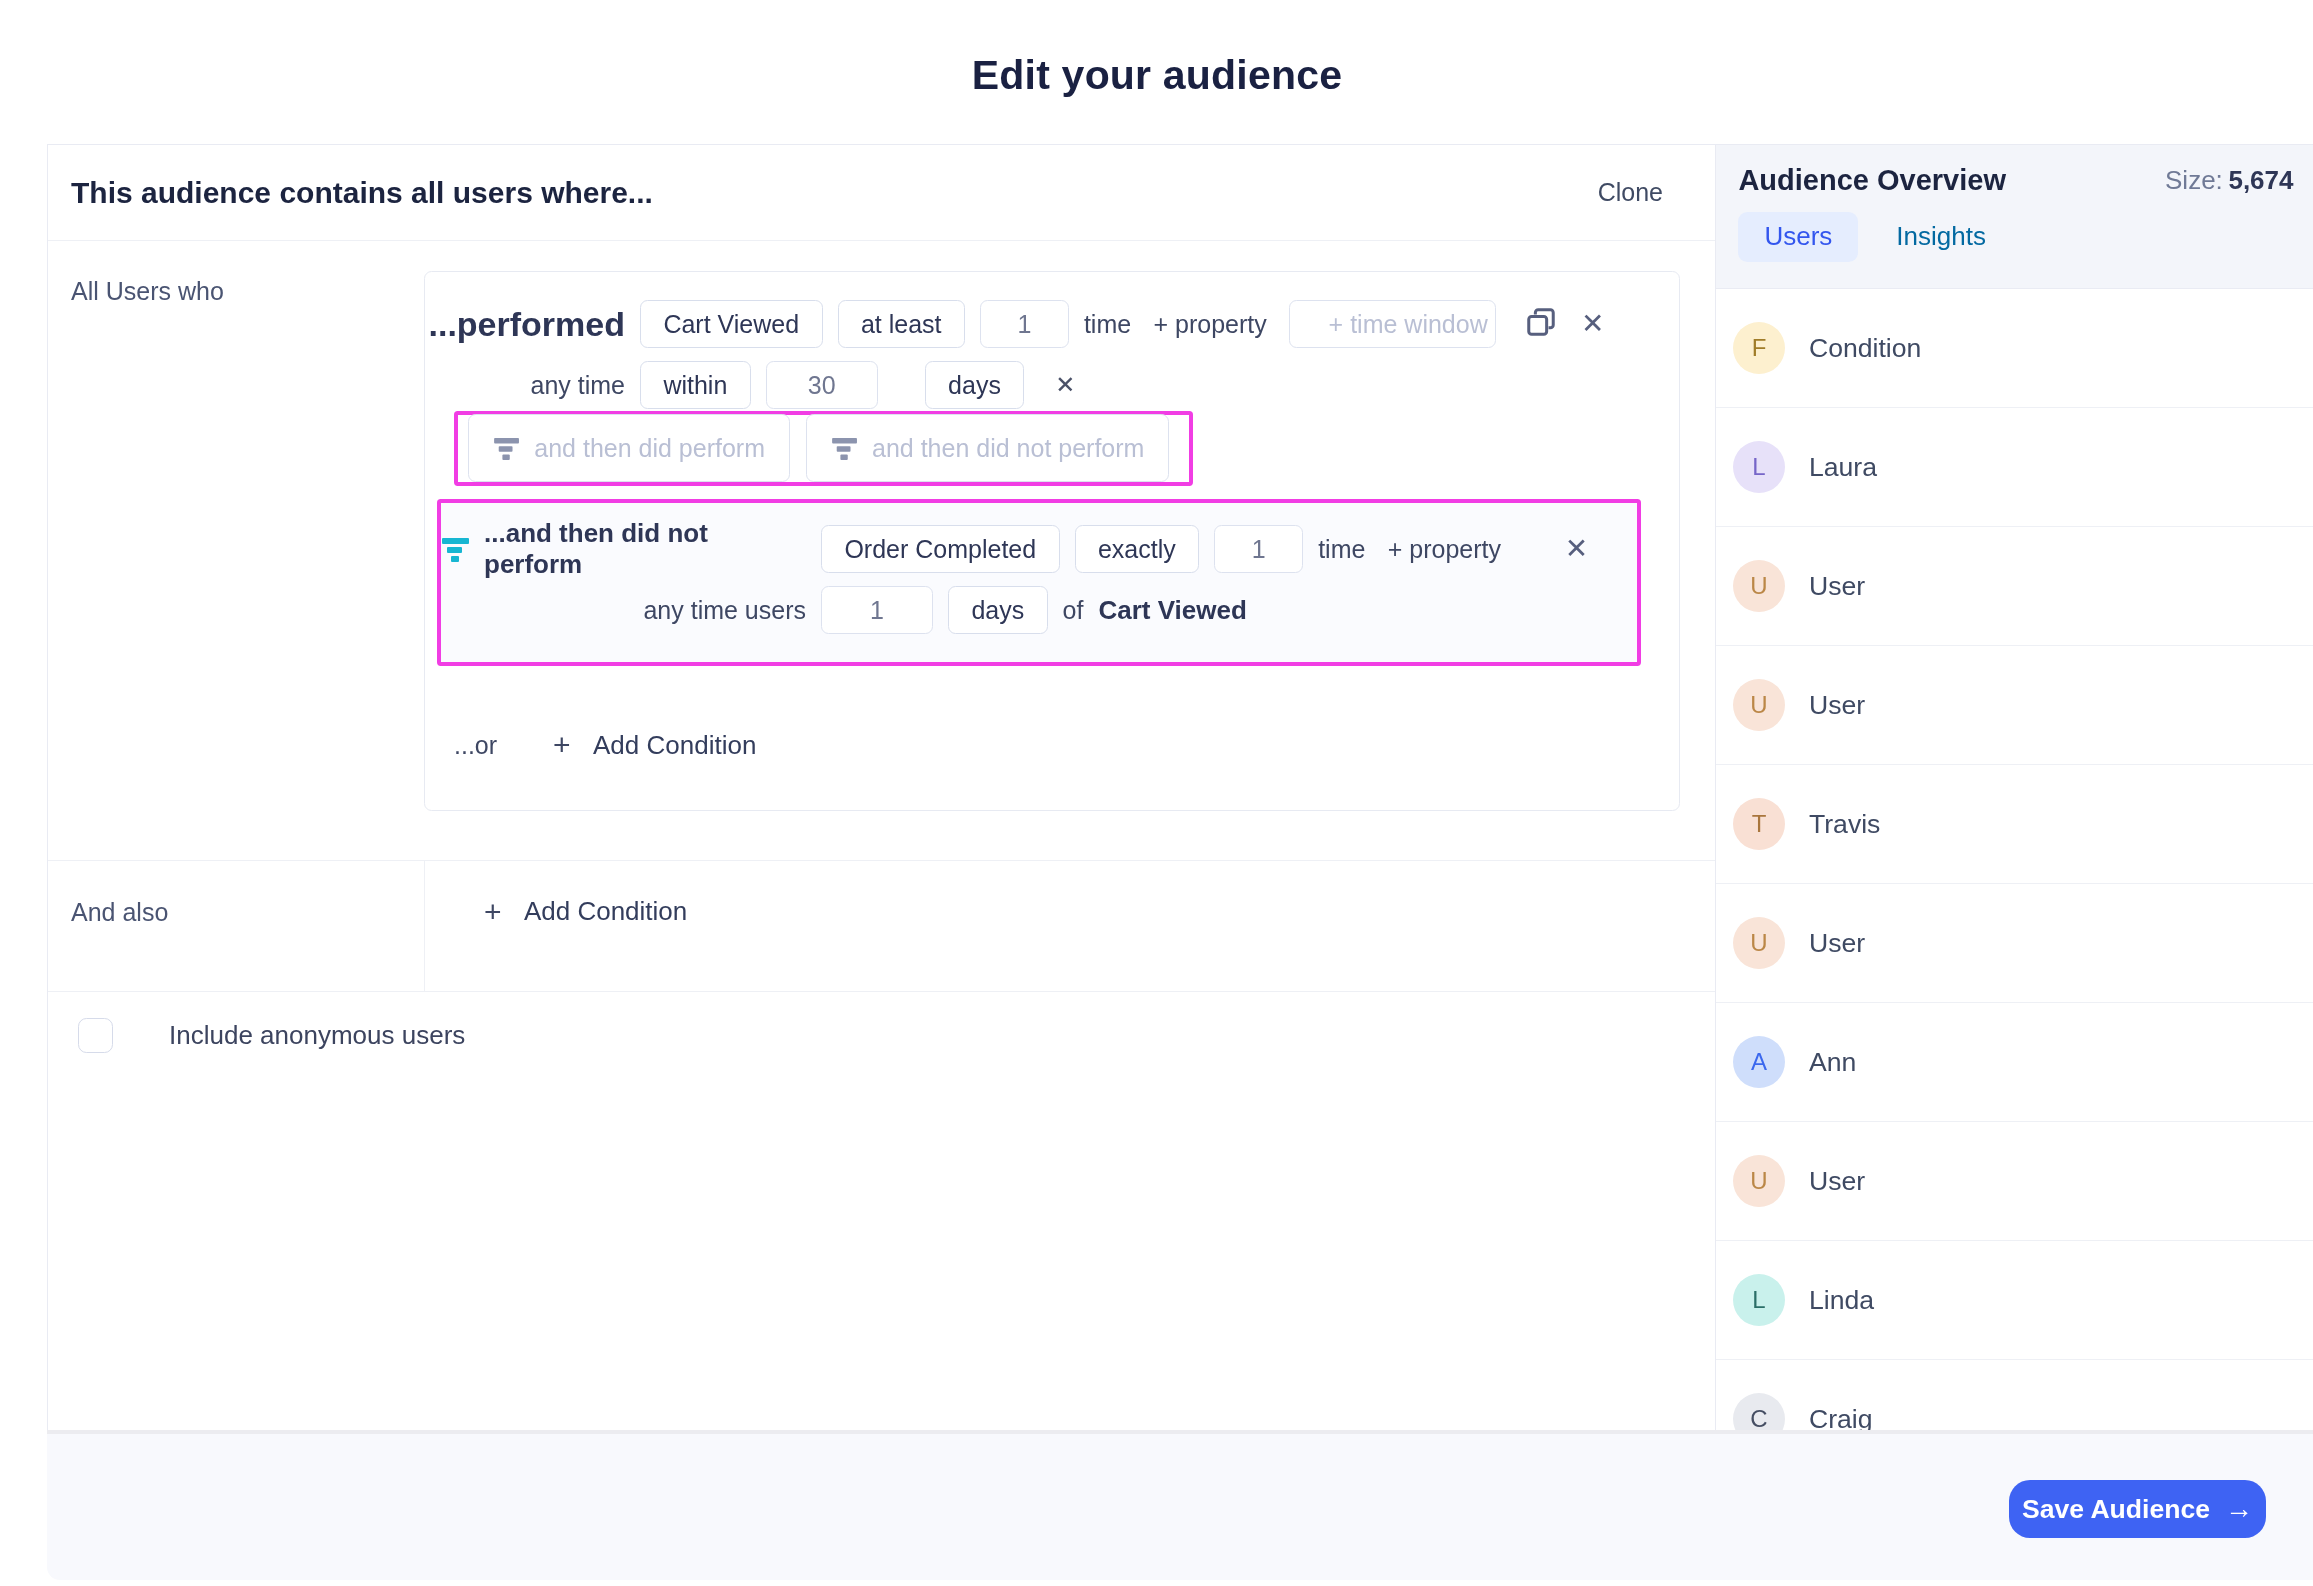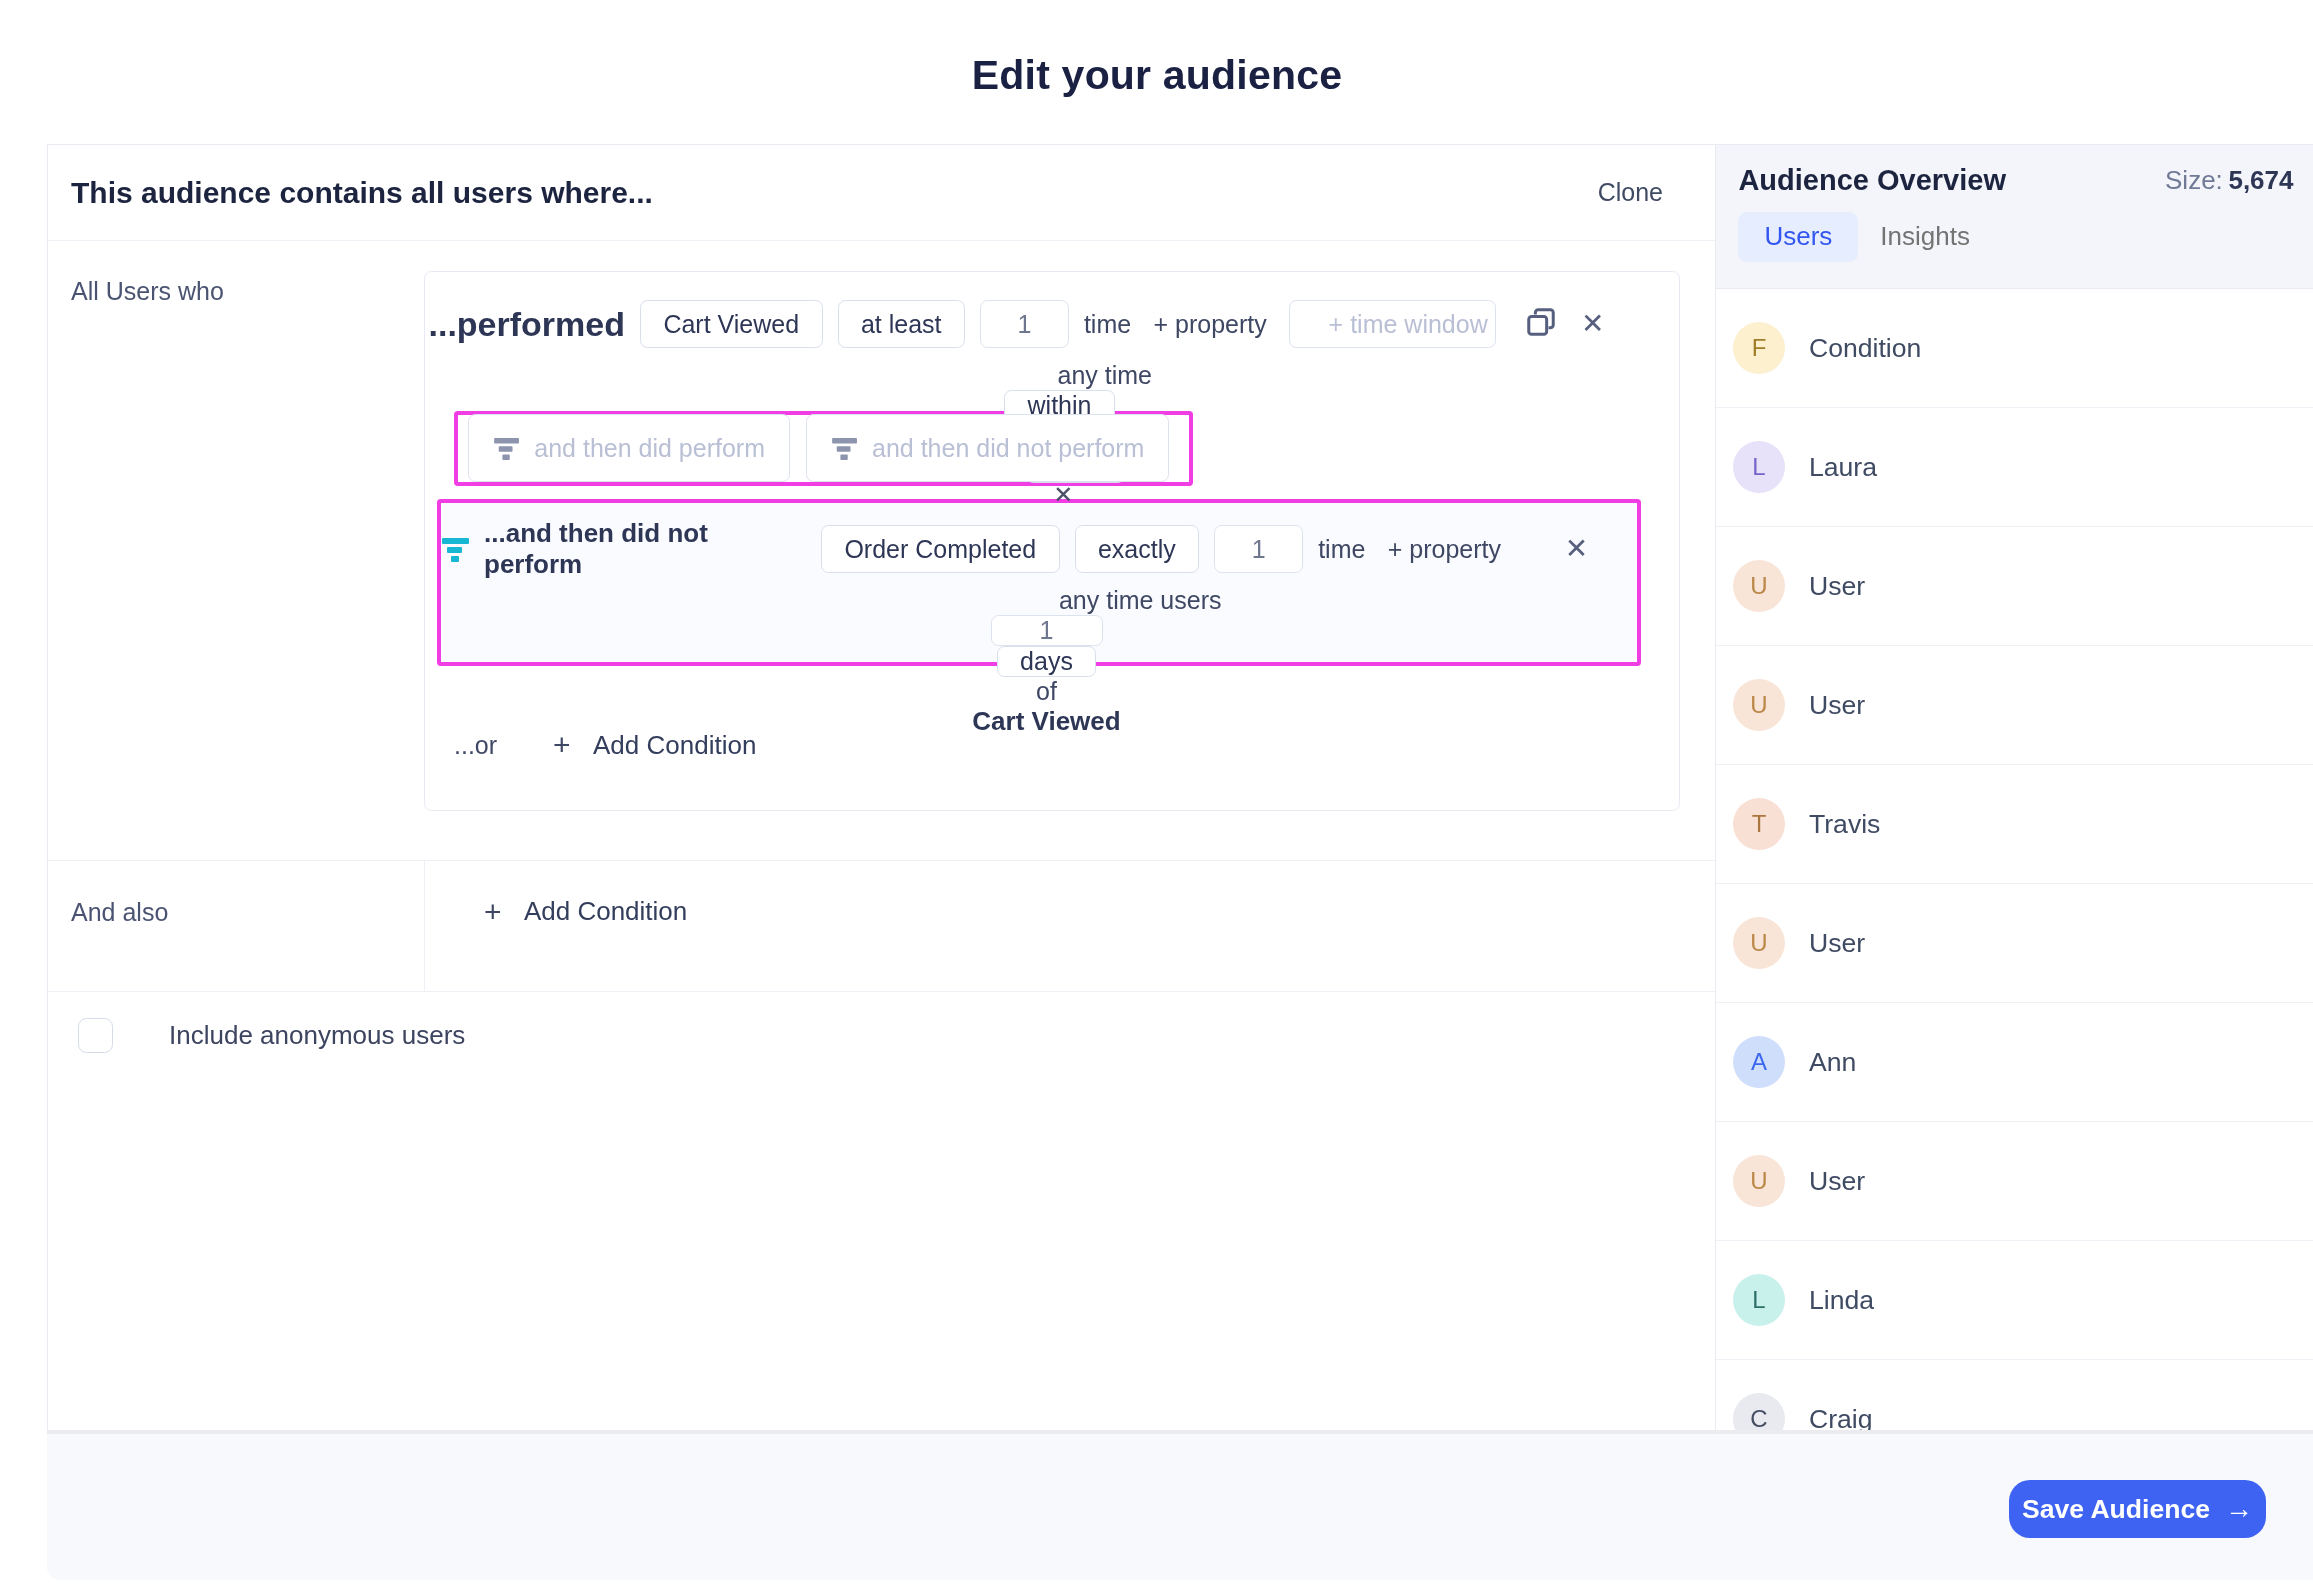--- a/index.html
+++ b/index.html
@@ -21,21 +21,21 @@
   .clone { font-size:25px; color:#3f4a63; cursor:pointer; }
 
   .group-label { position:absolute; left:23px; font-size:25px; color:#4a5472; }
   .lbl-allusers { top:132px; }
 
   
   .cond-card { position:absolute; left:376px; top:126px; width:1256px; height:540px;
     border:1.9px solid #e7eaf2; border-radius:7.5px; background:#fff; padding-top:28px; }
 
   .cond-row { display:flex; align-items:center; height:48px; }
-  .cond-row + .cond-row { margin-top:13px;flex-direction:column; }
+  .cond-row + .cond-row { margin-top:13px; }
   .cond-label { width:200px; text-align:right; font-size:34px; flex:none; }
   .bold-label { font-weight:700; color:#2e3656; }
   .plain-label { color:#3e4763; font-size:25px; }
   .gap16 { margin-left:15px; } .gap24 { margin-left:22.4px; } .gap28 { margin-left:26px; }
 
   .btn { height:48px; display:inline-flex; align-items:center; justify-content:center;
     padding:0 22.4px; background:#fff; border:1.9px solid #d8deec; border-radius:7.5px;
     font-size:25px; color:#2e3656; cursor:pointer; white-space:nowrap; }
   .input-box { height:48px; display:inline-flex; align-items:center; justify-content:center;
     background:#fff; border:1.9px solid #dde2ef; border-radius:7.5px; font-size:25px; color:#6f7690; }
@@ -88,21 +88,21 @@
   .sb-header { height:144px; background:#f3f5fa; border-bottom:1.9px solid #e9ebf3;
     padding:18.6px 20.5px 0 22.4px; }
   .sb-title-row { display:flex; align-items:center; justify-content:space-between; }
   .sb-title { font-size:29px; font-weight:700; color:#1c2440; }
   .sb-size { font-size:26px; color:#707a96; }
   .sb-size b { color:#2e3656; font-weight:600; margin-left:5.6px; }
   .sb-tabs { display:flex; align-items:center; margin-top:15px; }
   .tab { font-size:26px; cursor:pointer; }
   .tab-active { background:#e5edfe; color:#3356ee; border-radius:9.3px; height:50px;
     display:inline-flex; align-items:center; padding:0 26px; }
-  .tab-plain { color:#737373; margin-left:22px; }
+  .tab-plain { color:#0369a1; margin-left:38px; }
 
   .sb-list { height:calc(100% - 144px); overflow:hidden; }
   .user-row { height:119px; display:flex; align-items:center; padding-left:17px;
     border-bottom:1.9px solid #eef0f5; background:#fff; }
   .avatar { width:52px; height:52px; border-radius:50%; display:inline-flex;
     align-items:center; justify-content:center; font-size:24px; flex:none; }
   .user-name { margin-left:24px; font-size:26.6px; color:#3f4a63; }
 
   
   .footer { position:absolute; left:47px; right:0; top:1430px; height:150px;

